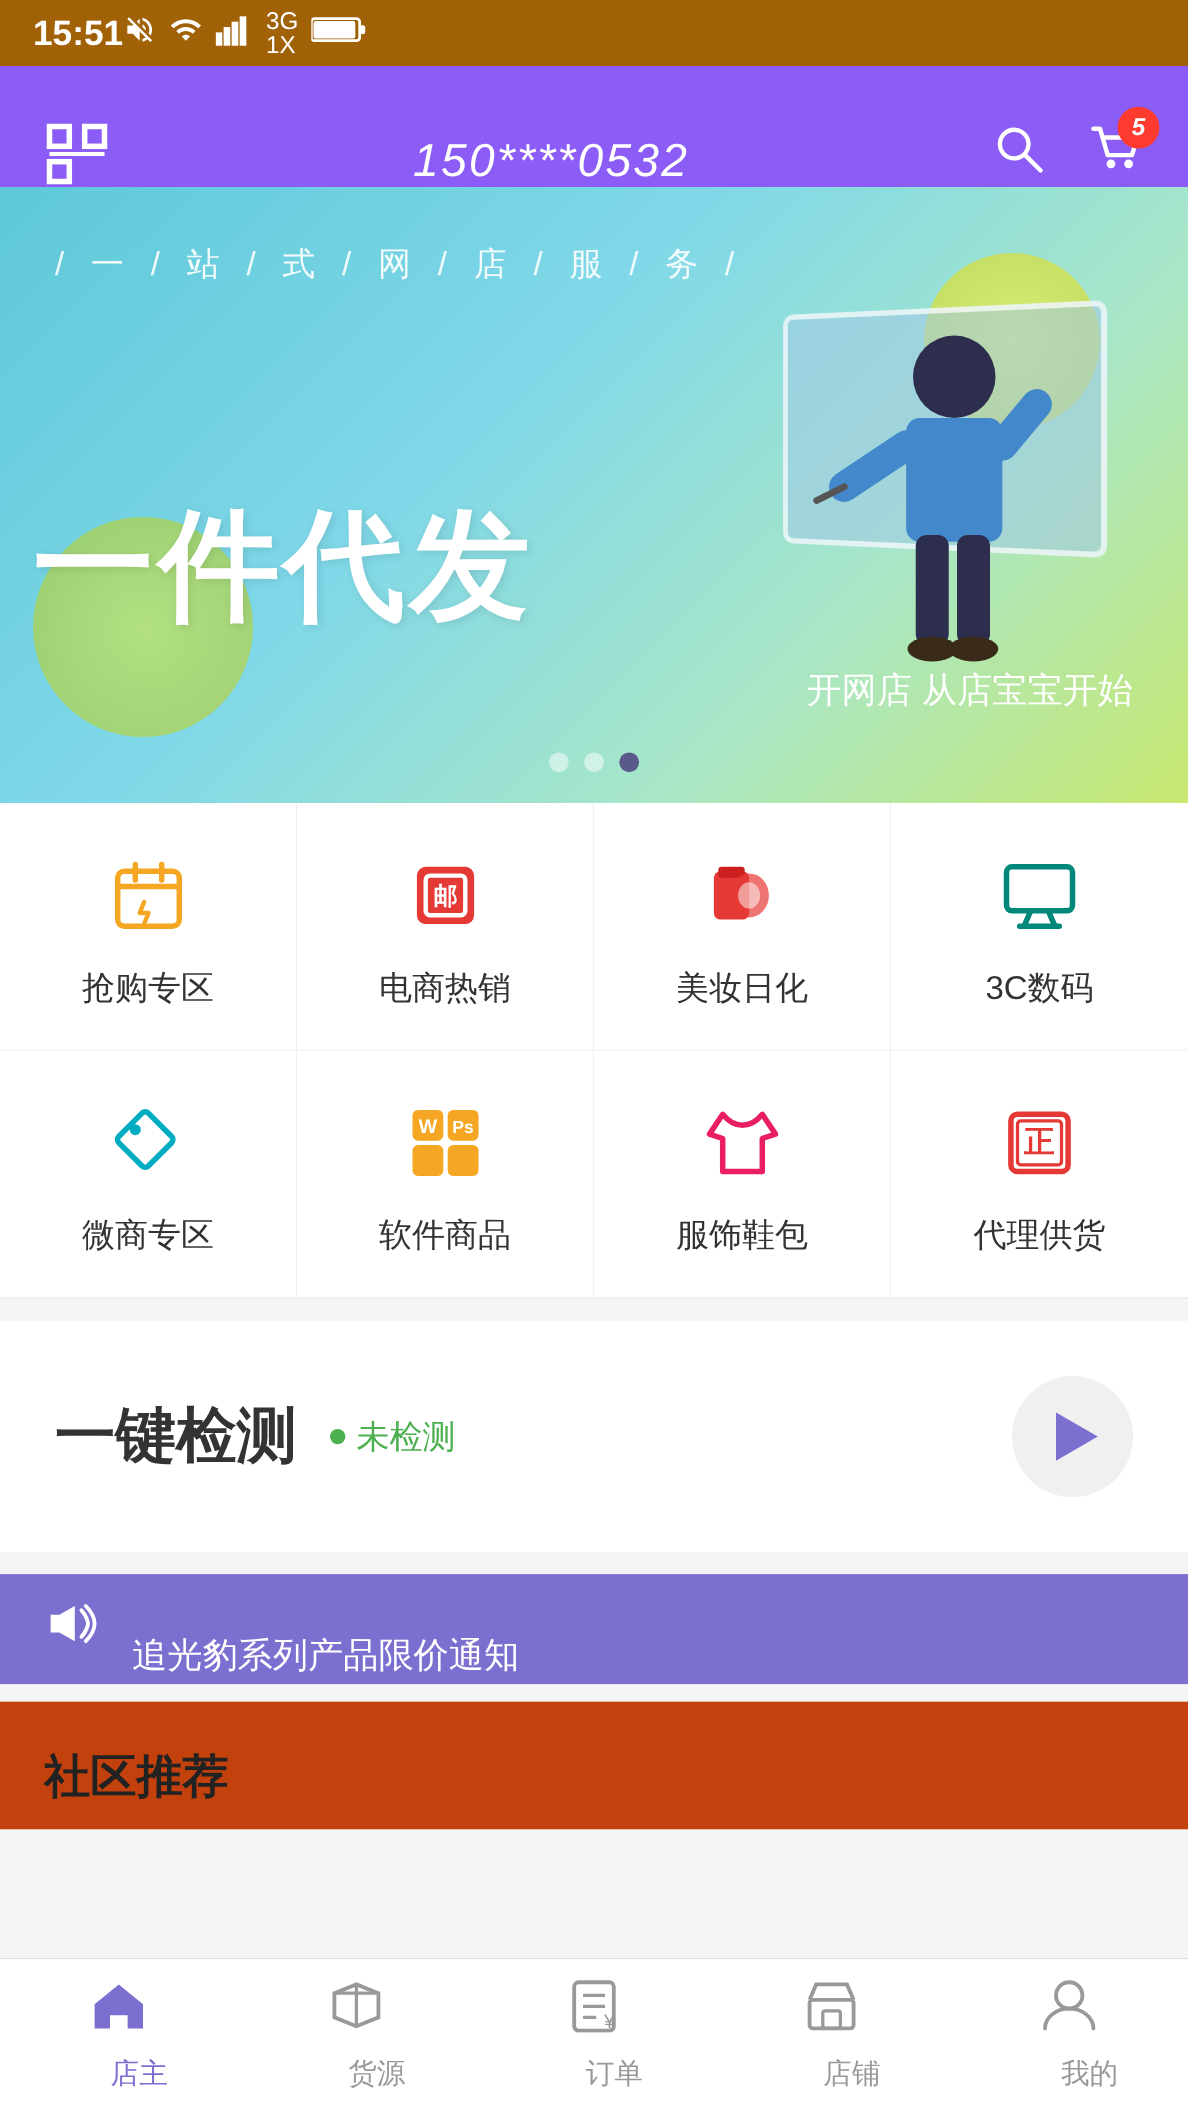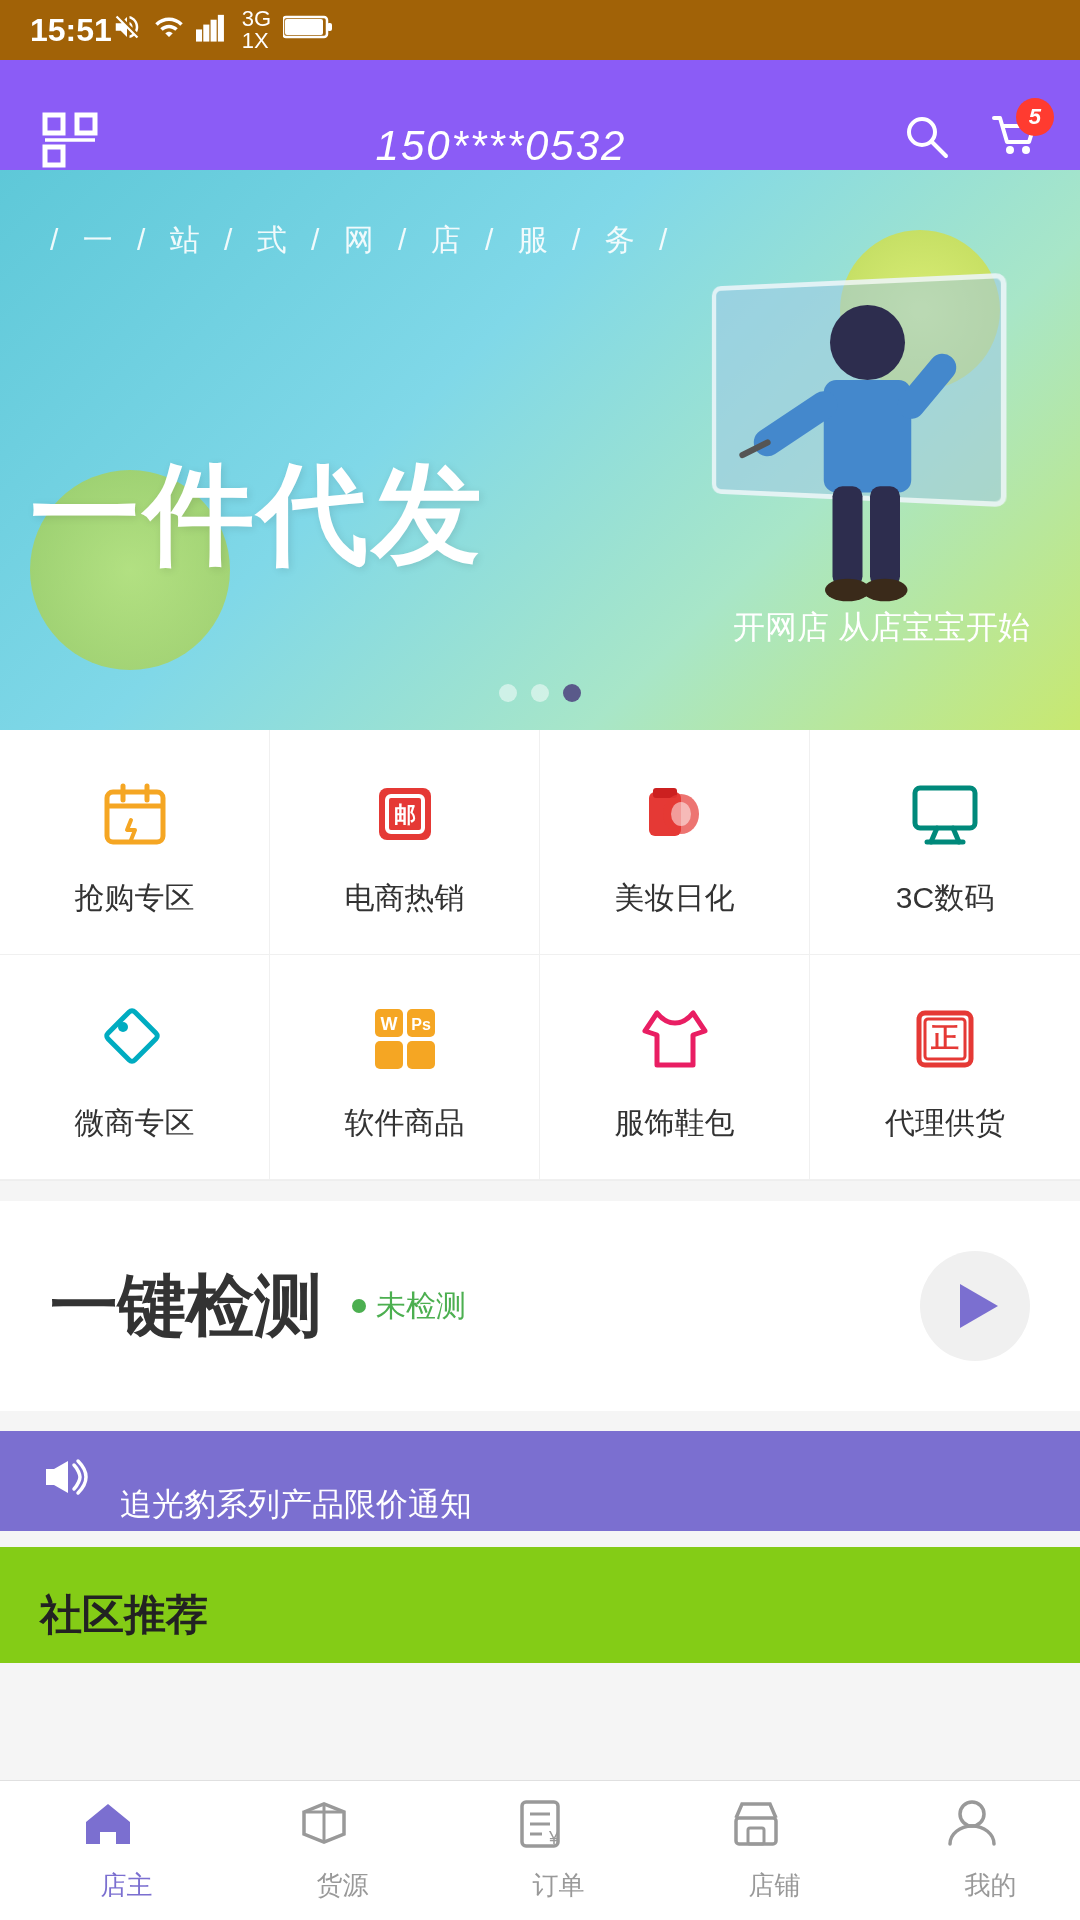--- a/index.html
+++ b/index.html
@@ -212,21 +212,21 @@
       display: flex;
       align-items: center;
       justify-content: space-between;
     }
     .detection-left {
       display: flex;
       align-items: center;
       gap: 30px;
     }
     .detection-title {
-      font-size: 68px;
+      font-size: 55px;
       font-weight: 800;
       color: #333;
     }
     .detection-status {
       display: flex;
       align-items: center;
       gap: 10px;
     }
     .detection-dot {
       width: 14px;
@@ -274,21 +274,21 @@
     }
     .notice-text {
       color: white;
       font-size: 32px;
       margin-top: 47px;
     }
 
     
     .section-heading {
       width: 100%;
-      background: #84cc16;
+      background: #c2410c;
       padding: 40px 40px 20px;
       margin-top: 16px;
     }
     .section-heading-text {
       font-size: 42px;
       font-weight: 700;
       color: #222;
       text-align: center;
     }
 

